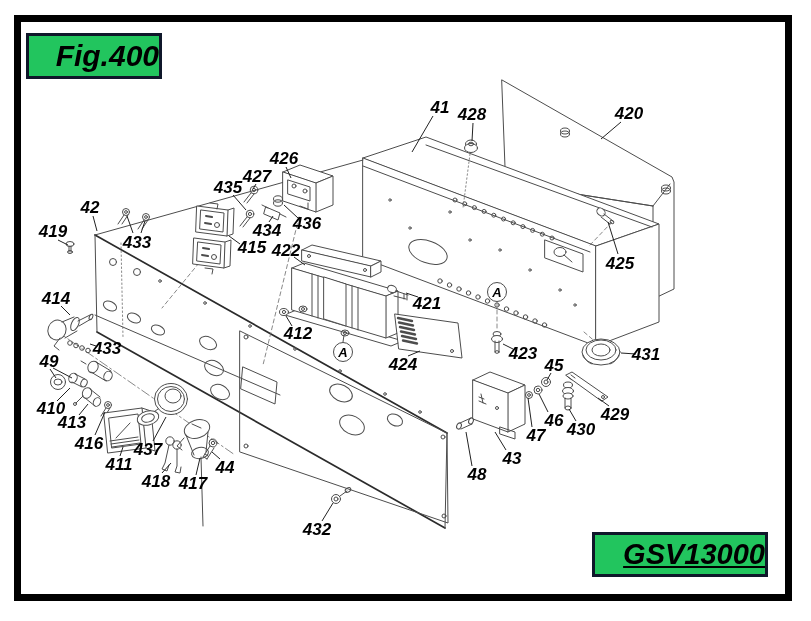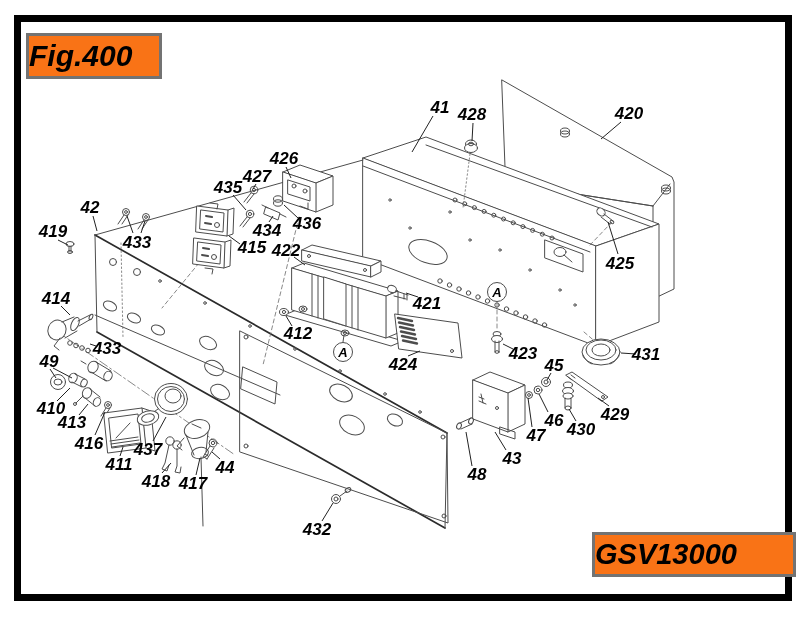--- a/index.html
+++ b/index.html
@@ -1,25 +1,25 @@
 <!DOCTYPE html>
 <html><head>
 <meta charset="utf-8">
 <style>
   html,body{margin:0;padding:0;background:#e8e8e8;}
   #page{position:relative;width:811px;height:621px;background:#ffffff;overflow:hidden;
         font-family:"Liberation Sans",sans-serif;}
   #frame{position:absolute;left:14px;top:15px;width:778px;height:586px;
          border:7px solid #000;box-sizing:border-box;}
-  .cornerbox{position:absolute;border:3px solid #737373;background:#f97316;
-             display:flex;align-items:center;justify-content:flex-start;
+  .cornerbox{position:absolute;border:3px solid #0f172a;background:#22c55e;
+             display:flex;align-items:center;justify-content:flex-end;
              font-style:italic;font-weight:bold;color:#000;
              font-family:"Liberation Sans",sans-serif;box-sizing:border-box;}
   #figbox{left:26px;top:33px;width:136px;height:46px;font-size:30px;}
-  #modelbox{left:592px;top:532px;width:204px;height:45px;font-size:29px;letter-spacing:0px;}
+  #modelbox{left:592px;top:532px;width:176px;height:45px;font-size:29px;letter-spacing:0px;text-decoration:underline;}
   svg{position:absolute;left:0;top:0;}
   .art{stroke:#4d4d4d;fill:none;stroke-width:1;stroke-linejoin:round;stroke-linecap:round;}
   .heavy{stroke:#2b2b2b;stroke-width:1.7;}
   .wfill{fill:#ffffff;}
   .dash{stroke:#6a6a6a;stroke-width:.8;stroke-dasharray:4 3;}
   .dot{stroke:#6a6a6a;stroke-width:.8;stroke-dasharray:1.5 2.5;}
   .dashdot{stroke:#6a6a6a;stroke-width:.8;stroke-dasharray:9 3 2 3;}
   .leader{stroke:#222;stroke-width:1;}
   .plabel{font:italic 700 17px "Liberation Sans",sans-serif;fill:#000;}
   .amark{font:italic 700 13px "Liberation Sans",sans-serif;fill:#000;}

